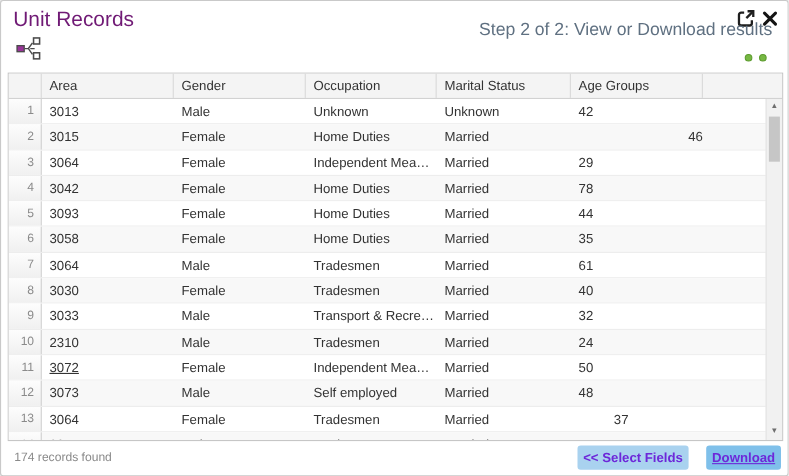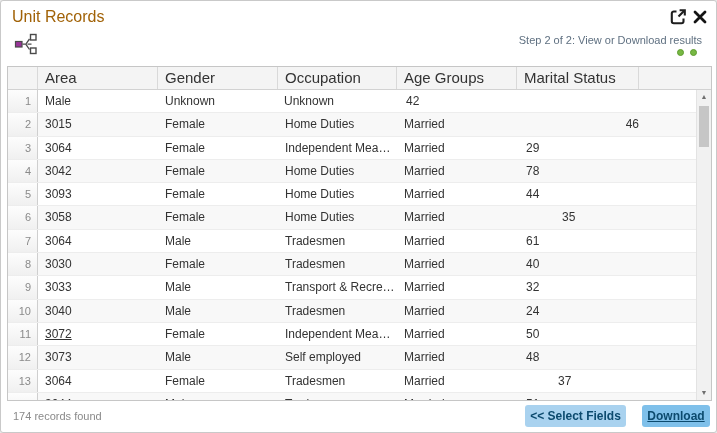--- a/index.html
+++ b/index.html
@@ -8,48 +8,48 @@
     font-family:"Liberation Sans", sans-serif;
     background:#e9e9e9;
   }
   .dialog {
     position:absolute; inset:0; background:#fff;
     border:1px solid #c9c9c9; border-radius:3px; box-sizing:border-box;
     overflow:hidden;
   }
   .title {
     position:absolute; left:11px; top:7px;
-    font-size:16px; color:#a16207;
+    font-size:19px; color:#701a75;
   }
   .icon-btn { position:absolute; width:18px; height:18px; cursor:pointer; }
   .export-btn { top:7px; right:29px; }
   .close-btn  { top:8px; right:6px; }
   .step-text {
-    position:absolute; top:33px; right:14px;
-    font-size:11px; color:#5f7081;
+    position:absolute; top:18px; right:14px;
+    font-size:16px; color:#5f7081;
   }
   .dots { position:absolute; top:48px; right:19px; display:flex; gap:6px; }
   .dot {
     width:7px; height:7px; border-radius:50%;
     background:#77b843; border:1px solid #5d9c2f; box-sizing:border-box;
   }
   .tree-btn { position:absolute; left:13px; top:32px; width:24px; height:22px; cursor:pointer; }
 
   
   .grid {
     position:absolute; left:6px; top:65px; width:705px; height:335px;
     border:1px solid #c6c6c6; box-sizing:border-box; background:#fff;
   }
   .grid-header {
     display:flex; height:23px; background:#f4f4f4;
     border-bottom:1px solid #d2d2d2; box-sizing:border-box;
   }
   .gh-cell {
     box-sizing:border-box; border-right:1px solid #d9d9d9;
-    font-size:15px; color:#333; line-height:22px; padding-left:7px;
+    font-size:12px; color:#333; line-height:22px; padding-left:7px;
     overflow:hidden; white-space:nowrap; flex:none;
   }
   .gh-filler { flex:1; border-right:none; }
   .grid-body {
     position:absolute; top:23px; left:0; right:0; bottom:0;
     overflow:hidden; background:#fff;
   }
   .row {
     display:flex; height:23.3px; box-sizing:border-box;
     border-bottom:1px solid #ededed; background:#fff;
@@ -83,21 +83,21 @@
     background:#c6c6c6; cursor:grab;
   }
 
   
   .records {
     position:absolute; left:12px; top:409px;
     font-size:11px; color:#8a8a8a;
   }
   .btn {
     position:absolute; top:404px; height:22px; border:none; border-radius:3px;
-    color:#0c4a6e; font-weight:bold; font-size:12px; line-height:22px;
+    color:#6d28d9; font-weight:bold; font-size:12px; line-height:22px;
     font-family:inherit; text-align:center; padding:0; cursor:pointer;
   }
   .btn-select { right:90px; width:101px; background:#a9d2ef; }
   .btn-download { right:6px; width:68px; background:#7fc0ea;text-decoration:underline; }
 </style>
 </head>
 <body>
 
 <div class="dialog">
 
@@ -140,27 +140,28 @@
       </svg>
     </span>
   </div>
 
   <div class="grid">
     <div class="grid-header" id="grid-header">
         <div class="gh-cell" style="width: 30px;"></div>
         <div class="gh-cell" style="width: 120px;">Area</div>
         <div class="gh-cell" style="width: 120px;">Gender</div>
         <div class="gh-cell" style="width: 119px;">Occupation</div>
+        <div class="gh-cell" style="width: 122px;">Marital Status</div>
         <div class="gh-cell" style="width: 120px;">Age Groups</div>
-        <div class="gh-cell" style="width: 122px;">Marital Status</div>
         <div class="gh-cell gh-filler"></div>
       </div>
     <div class="grid-body" id="grid-body">
       <div class="row">
           <div class="cell rownum">1</div>
+          <div class="cell" style="width: 120px;">3013</div>
           <div class="cell" style="width: 120px;">Male</div>
           <div class="cell" style="width: 119px;">Unknown</div>
           <div class="cell" style="width: 122px;">Unknown</div>
           <div class="cell" style="width: 120px;">42</div>
           <div class="cell cell-filler"></div>
         </div>
         <div class="row alt">
           <div class="cell rownum">2</div>
           <div class="cell" style="width: 120px;">3015</div>
           <div class="cell" style="width: 120px;">Female</div>
@@ -195,21 +196,21 @@
           <div class="cell" style="width: 122px;">Married</div>
           <div class="cell" style="width: 120px;">44</div>
           <div class="cell cell-filler"></div>
         </div>
         <div class="row alt">
           <div class="cell rownum">6</div>
           <div class="cell" style="width: 120px;">3058</div>
           <div class="cell" style="width: 120px;">Female</div>
           <div class="cell" style="width: 119px;">Home Duties</div>
           <div class="cell" style="width: 122px;">Married</div>
-          <div class="cell" style="width: 120px; margin-left: 36px;">35</div>
+          <div class="cell" style="width: 120px;">35</div>
           <div class="cell cell-filler"></div>
         </div>
         <div class="row">
           <div class="cell rownum">7</div>
           <div class="cell" style="width: 120px;">3064</div>
           <div class="cell" style="width: 120px;">Male</div>
           <div class="cell" style="width: 119px;">Tradesmen</div>
           <div class="cell" style="width: 122px;">Married</div>
           <div class="cell" style="width: 120px;">61</div>
           <div class="cell cell-filler"></div>
@@ -227,21 +228,21 @@
           <div class="cell rownum">9</div>
           <div class="cell" style="width: 120px;">3033</div>
           <div class="cell" style="width: 120px;">Male</div>
           <div class="cell" style="width: 119px;">Transport &amp; Recreat...</div>
           <div class="cell" style="width: 122px;">Married</div>
           <div class="cell" style="width: 120px;">32</div>
           <div class="cell cell-filler"></div>
         </div>
         <div class="row alt">
           <div class="cell rownum">10</div>
-          <div class="cell" style="width: 120px;">3040</div>
+          <div class="cell" style="width: 120px;">2310</div>
           <div class="cell" style="width: 120px;">Male</div>
           <div class="cell" style="width: 119px;">Tradesmen</div>
           <div class="cell" style="width: 122px;">Married</div>
           <div class="cell" style="width: 120px;">24</div>
           <div class="cell cell-filler"></div>
         </div>
         <div class="row">
           <div class="cell rownum">11</div>
           <div class="cell" style="width: 120px; text-decoration: underline;">3072</div>
           <div class="cell" style="width: 120px;">Female</div>

